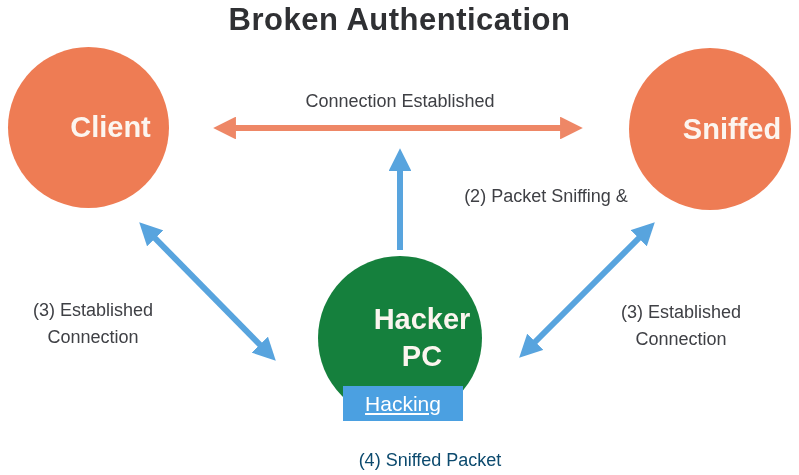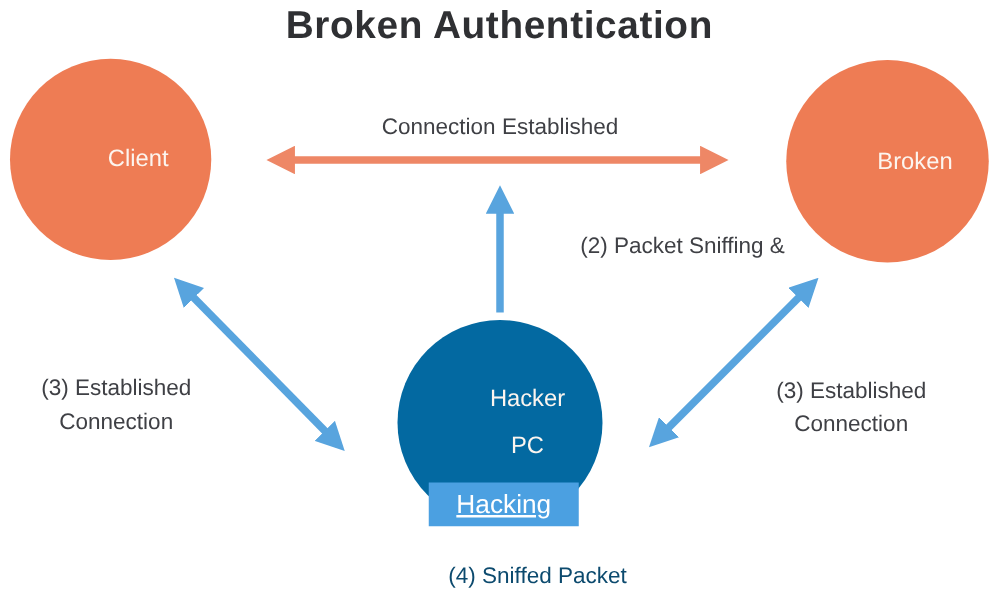--- a/index.html
+++ b/index.html
@@ -36,23 +36,23 @@
   .node {
     position: absolute;
     border-radius: 50%;
     display: flex;
     flex-direction: column;
     align-items: center;
     justify-content: center;
     text-align: center;
   }
   .node-label {
-    font-size: 19px;
+    font-size: 29px;
     line-height: 37px;
-    font-weight: 400;
+    font-weight: 700;
     margin-left: 44px;
   }
   .node-client { left: 8px;   top: 47px;  width: 161px; height: 161px; }
   .node-server { left: 629px; top: 48px;  width: 162px; height: 162px; }
   .node-hacker { left: 318px; top: 256px; width: 164px; height: 164px; }
   .badge {
     position: absolute;
     left: 343px;
     top: 386px;
     width: 120px;
@@ -99,24 +99,24 @@
     <line x1="144" y1="227" x2="271" y2="356" stroke-width="6" marker-start="url(#head-blue)" marker-end="url(#head-blue)" stroke="#58a4de"></line>
 
     <line x1="524" y1="353" x2="650" y2="227" stroke-width="6" marker-start="url(#head-blue)" marker-end="url(#head-blue)" stroke="#58a4de"></line>
   </svg>
 
   <div class="node node-client" style="background: rgb(238, 124, 84); color: rgb(252, 245, 239);">
     <div class="node-label">Client</div>
   </div>
 
   <div class="node node-server" style="background: rgb(238, 124, 84); color: rgb(252, 245, 239);">
-    <div class="node-label">Broken</div>
+    <div class="node-label">Sniffed</div>
   </div>
 
-  <div class="node node-hacker" style="background: #0369a1; color: rgb(252, 245, 239);">
+  <div class="node node-hacker" style="background: #15803d; color: rgb(252, 245, 239);">
     <div class="node-label">Hacker</div>
     <div class="node-label">PC</div>
   </div>
 
   <div class="badge" style="background: rgb(75, 160, 225); color: rgb(255, 255, 255); text-decoration: underline;">Hacking</div>
 
   <div class="diagram-label lbl-connection-established" style="color: rgb(63, 64, 69);">Connection Established</div>
 
   <div class="diagram-label lbl-packet-sniffing" style="color: rgb(63, 64, 69);">
     <div>(2) Packet Sniffing &amp;</div>

